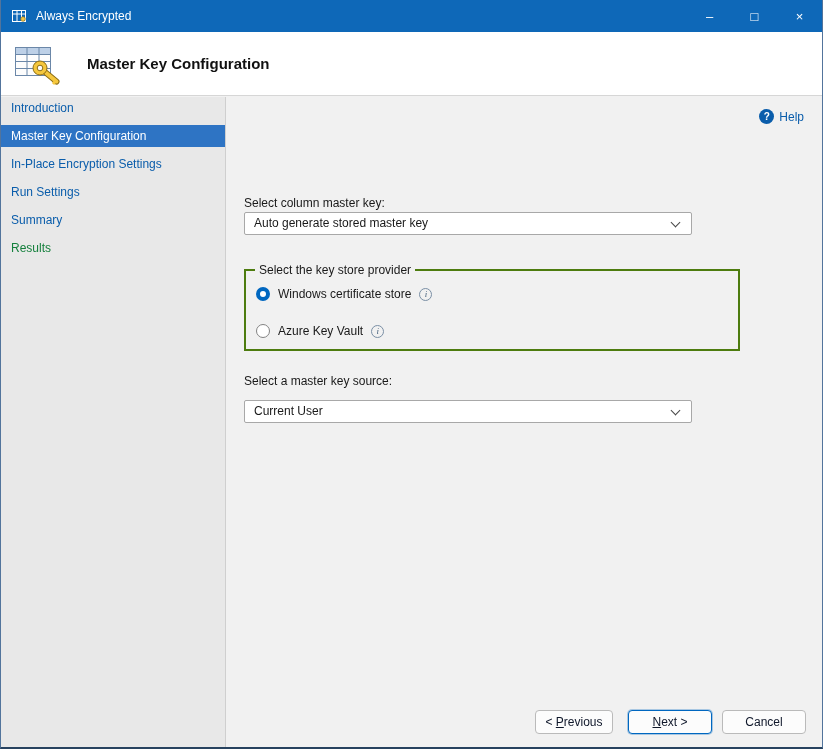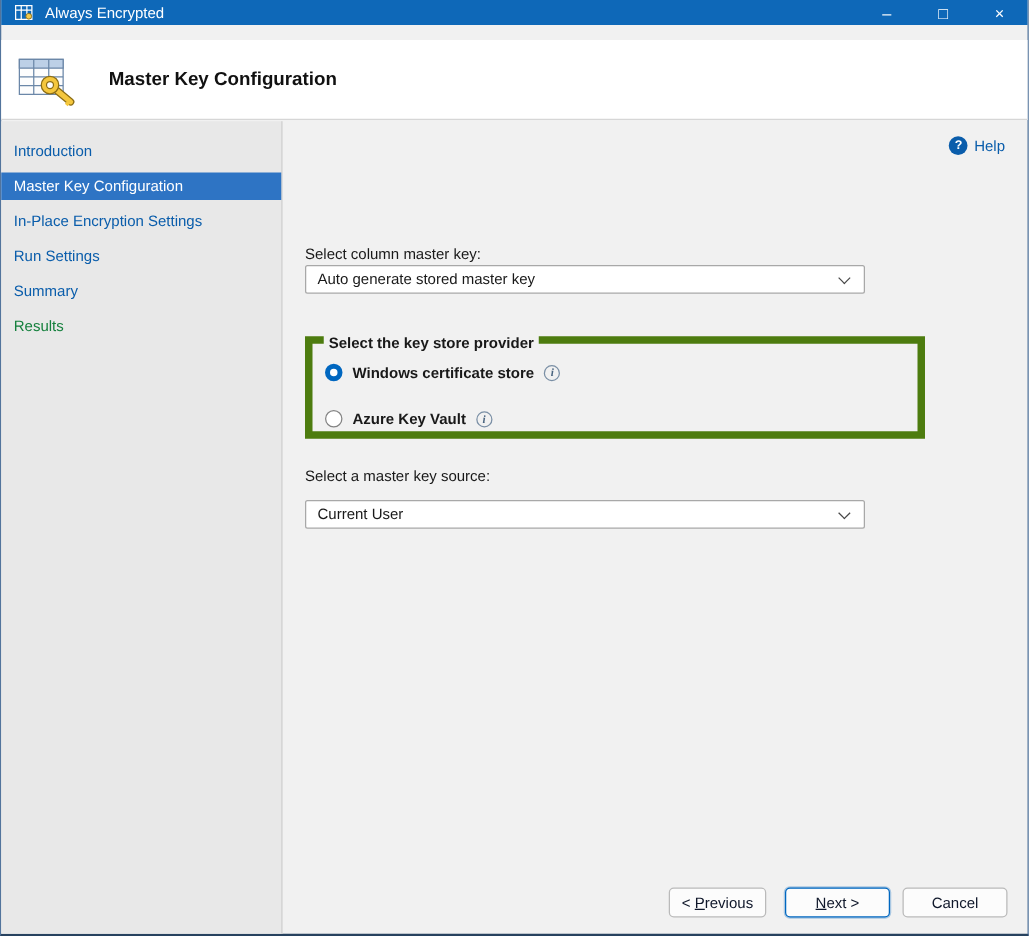--- a/index.html
+++ b/index.html
@@ -9,21 +9,21 @@
     background: #fff;
   }
   .window {
     position: relative; width: 823px; height: 749px;
     background: #F1F1F1;
     border-left: 1px solid #52749C; border-right: 1px solid #52749C;
     border-bottom: 2px solid #27425F;
   }
   
   .titlebar {
-    height: 20px; background: #0E68B8; color: #fff;
+    height: 32px; background: #0E68B8; color: #fff;
     display: flex; align-items: center;
   }
   .app-icon { margin: 0 9px 0 10px; display: flex; }
   .win-title { font-size: 12px; }
   .win-controls { margin-left: auto; display: flex; height: 100%; }
   .win-btn {
     width: 45px; height: 100%; display: flex; align-items: center; justify-content: center;
     color: #fff; font-size: 13px; cursor: pointer; background: transparent; border: none;
     font-family: inherit;
   }
@@ -31,21 +31,21 @@
   .header {
     position: absolute; top: 32px; left: 0; right: 0; height: 64px;
     background: #FFFFFF; border-bottom: 1px solid #D6D6D6;
     display: flex; align-items: center;
   }
   .header-icon { margin-left: 12px; display: flex; }
   .page-title { margin-left: 26px; font-size: 15px; font-weight: bold; color: #111; }
   
   .sidebar {
     position: absolute; top: 97px; left: 0; width: 225px; bottom: 0;
-    background: #E8E8E8; border-right: 1px solid #CFCFCF; padding-top: 13px;
+    background: #E8E8E8; border-right: 1px solid #CFCFCF; 
   }
   .side-item {
     height: 22px; line-height: 22px; padding-left: 10px; margin-bottom: 6px;
     color: #0A5DAB; cursor: pointer; white-space: nowrap;
   }
   .side-item.selected { background: #2E74C4; color: #fff; }
   .side-item.disabled { color: #15803d; cursor: default; }
   
   .main { position: absolute; top: 97px; left: 226px; right: 0; bottom: 0; }
   .help {
@@ -67,22 +67,21 @@
   }
   #cmk-combo { top: 115px; }
   #source-combo { top: 303px; }
   .chev {
     position: absolute; right: 12px; top: 6px; width: 7px; height: 7px;
     border-right: 1.4px solid #474747; border-bottom: 1.4px solid #474747;
     transform: rotate(45deg);
   }
   .groupbox {
     position: absolute; left: 17px; top: 172px; width: 496px; height: 82px;
-    border: 6px solid #4d7c0f;
-    font-weight: bold;
+    border: 2px solid #4d7c0f;
   }
   .groupbox-title {
     position: absolute; top: -8px; left: 9px; background: #F1F1F1; padding: 0 4px; color: #191919;
   }
   .radio-row { position: absolute; left: 10px; display: flex; align-items: center; cursor: pointer; }
   #radio-row-1 { top: 16px; }
   #radio-row-2 { top: 53px; }
   .radio { width: 14px; height: 14px; border-radius: 50%; background: #fff; margin-right: 8px; flex: none; }
   .radio.on { border: 4px solid #0067C0; }
   .radio.off { border: 1px solid #838383; }

